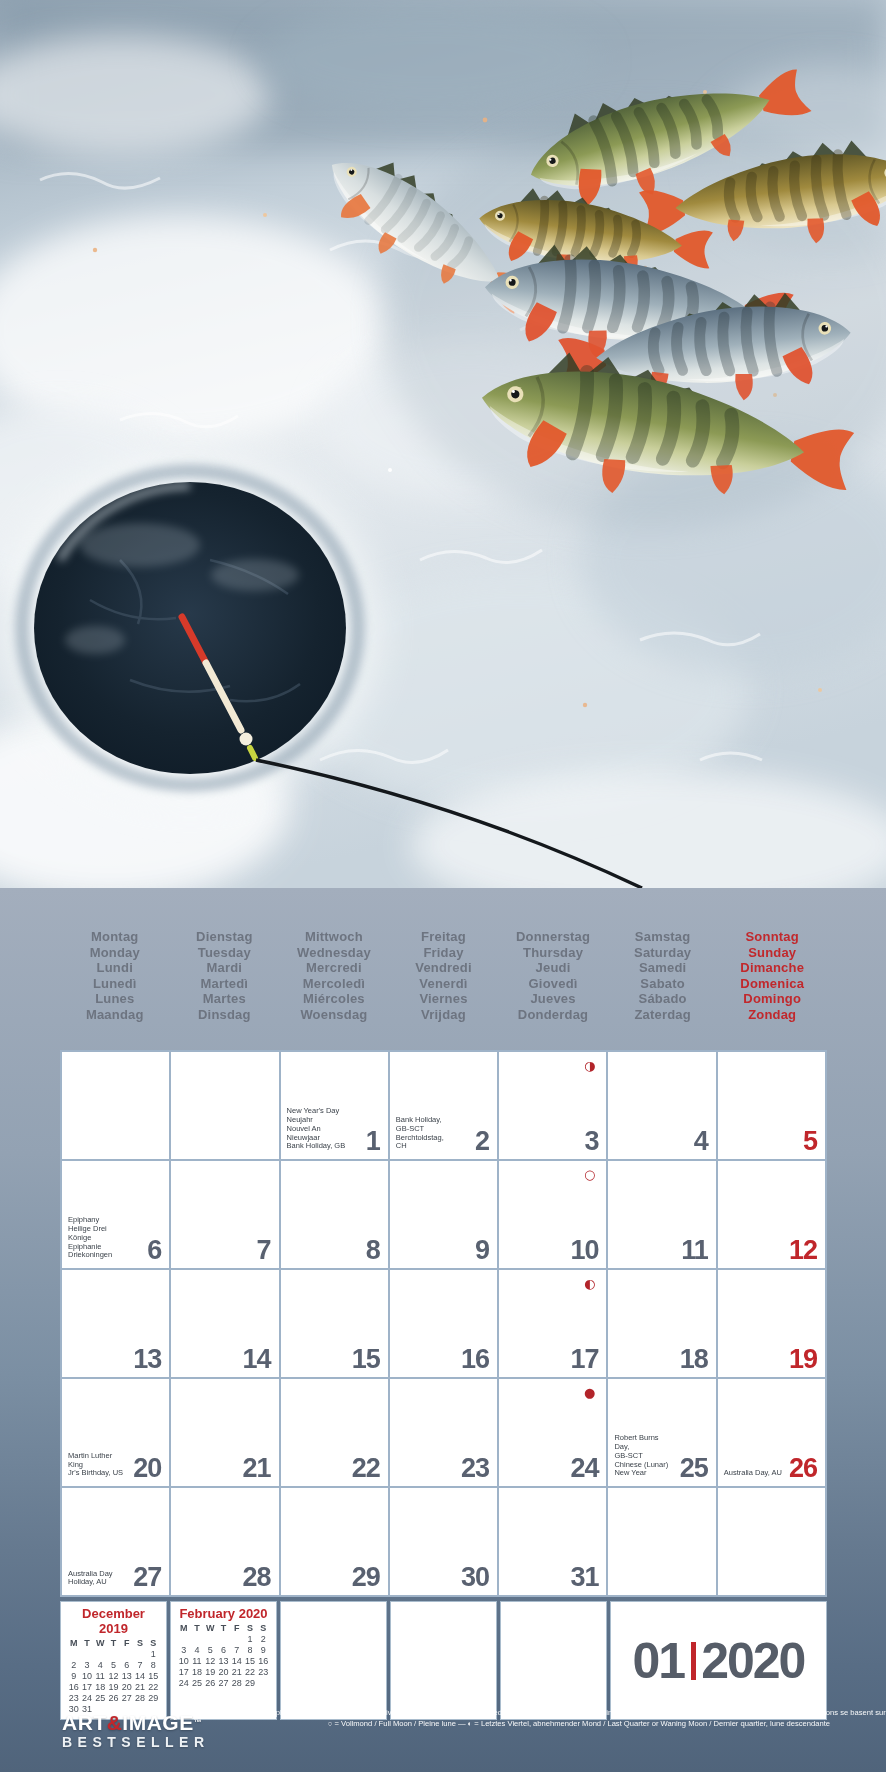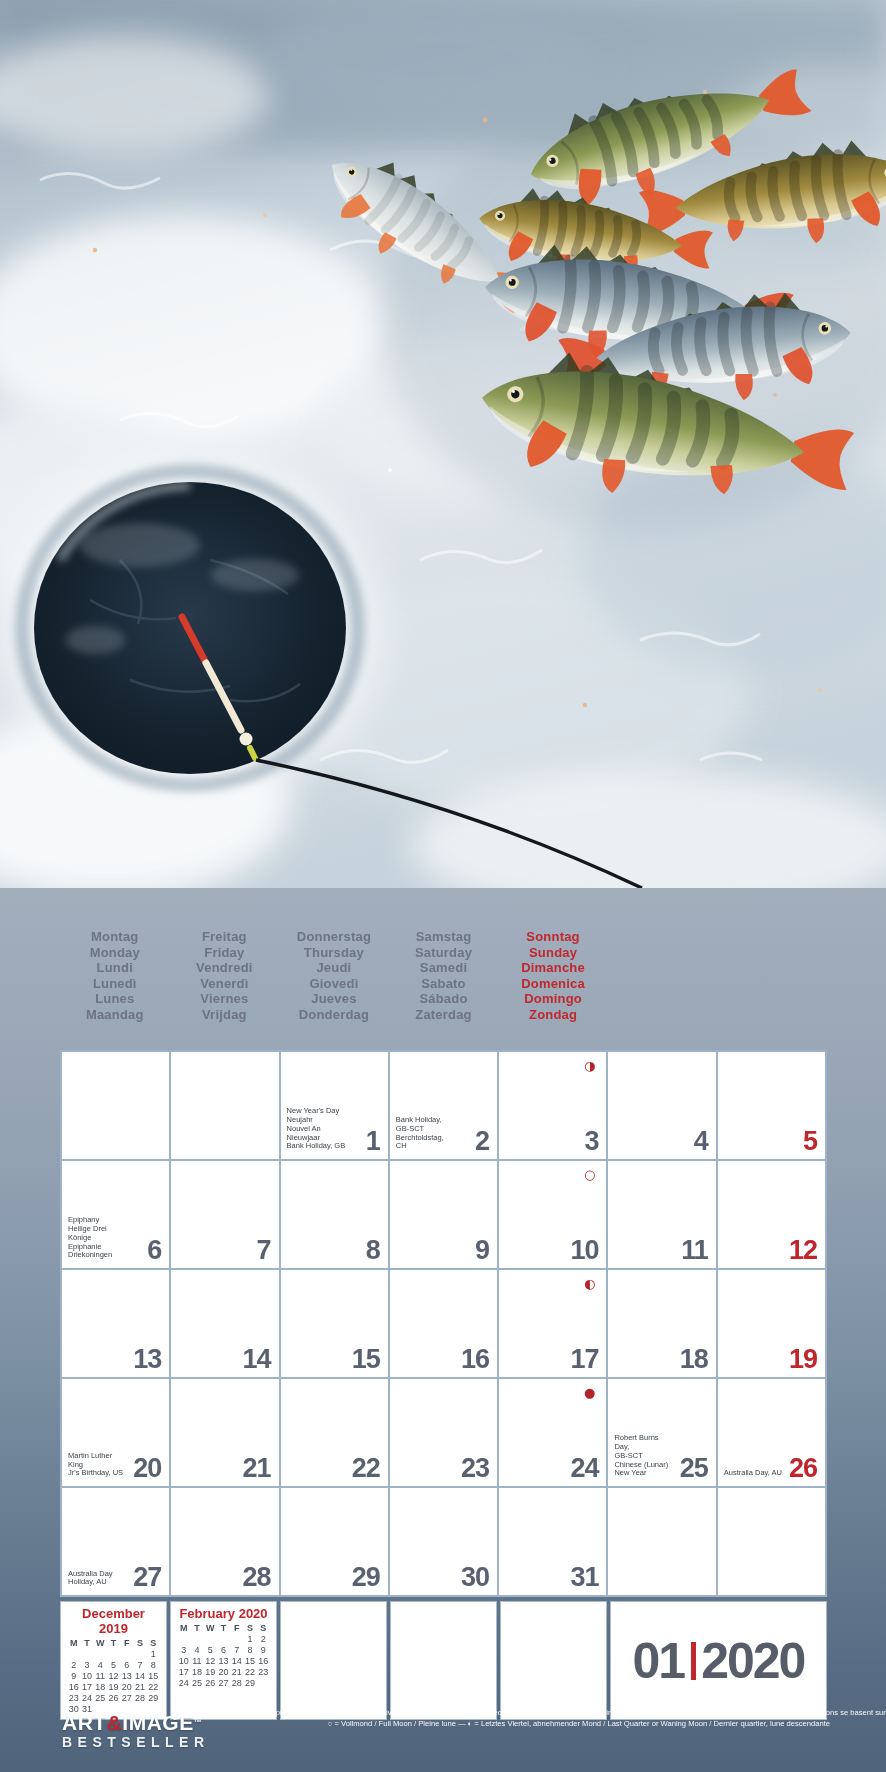--- a/index.html
+++ b/index.html
@@ -310,20 +310,36 @@
   <div class="day-headers" id="dayHeaders">
       <div class="day-col">
         <div>Montag</div>
         <div>Monday</div>
         <div>Lundi</div>
         <div>Lunedì</div>
         <div>Lunes</div>
         <div>Maandag</div>
       </div>
       <div class="day-col">
+        <div>Dienstag</div>
+        <div>Tuesday</div>
+        <div>Mardi</div>
+        <div>Martedì</div>
+        <div>Martes</div>
+        <div>Dinsdag</div>
+      </div>
+      <div class="day-col">
+        <div>Mittwoch</div>
+        <div>Wednesday</div>
+        <div>Mercredi</div>
+        <div>Mercoledì</div>
+        <div>Miércoles</div>
+        <div>Woensdag</div>
+      </div>
+      <div class="day-col">
         <div>Freitag</div>
         <div>Friday</div>
         <div>Vendredi</div>
         <div>Venerdì</div>
         <div>Viernes</div>
         <div>Vrijdag</div>
       </div>
       <div class="day-col">
         <div>Donnerstag</div>
         <div>Thursday</div>

